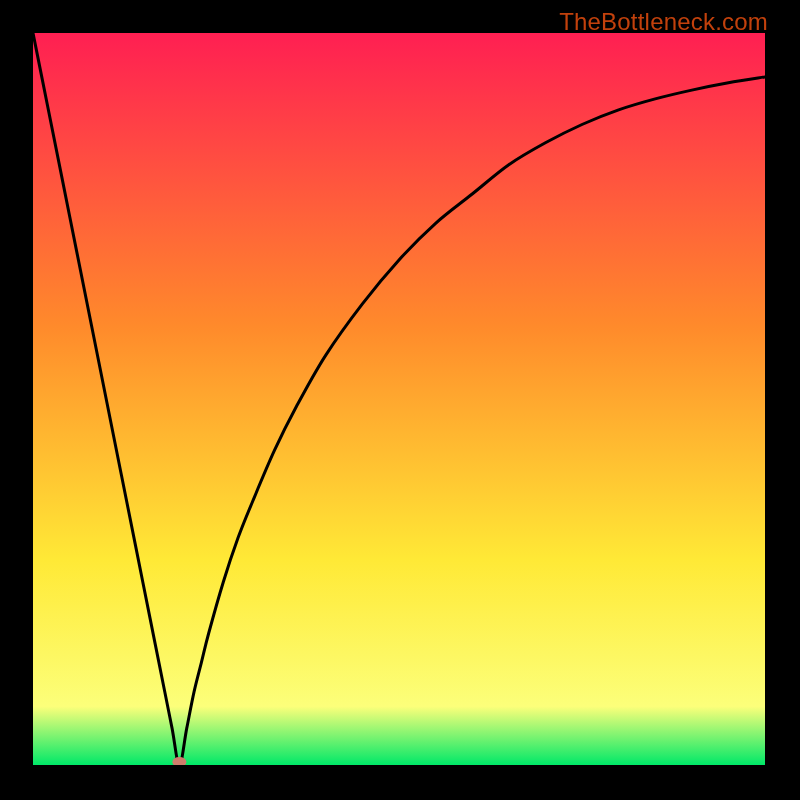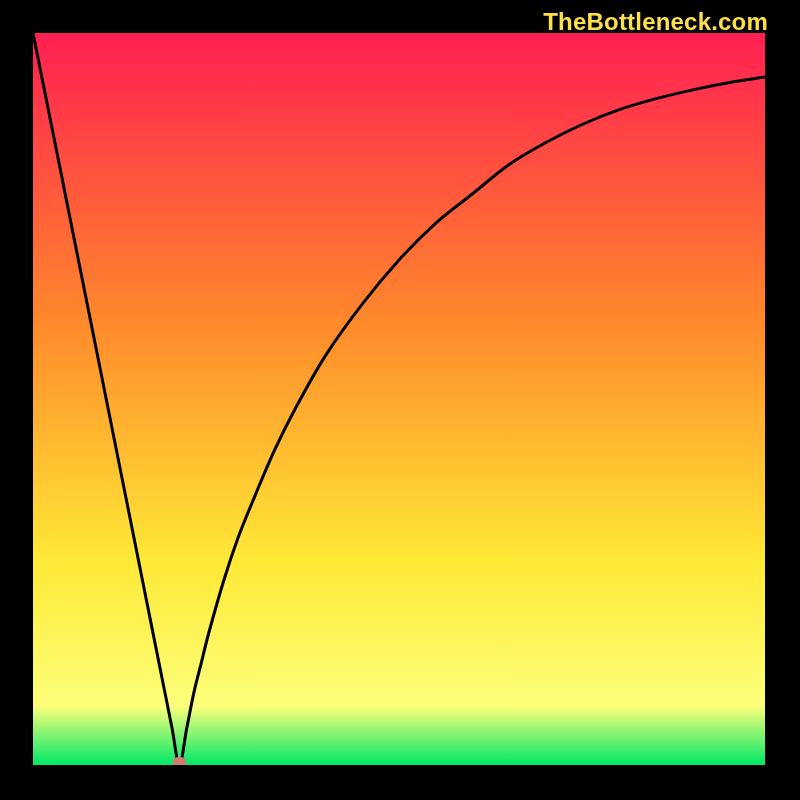--- a/index.html
+++ b/index.html
@@ -27,23 +27,23 @@
     height: 732px;
     overflow: hidden;
   }
   .plot-area svg {
     display: block;
   }
   .watermark {
     position: absolute;
     top: 8px;
     right: 32px;
-    color: #fde047;
+    color: #c2410c;
     font-size: 24px;
-    font-weight: 700;
+    font-weight: 400;
     font-family: Arial, Helvetica, sans-serif;
     letter-spacing: 0.2px;
   }
 </style>
 </head>
 <body>
 
 <div class="frame">
   <div class="plot-area">
     <svg id="chart-svg" width="732" height="732" viewBox="0 0 732 732" preserveAspectRatio="none">

